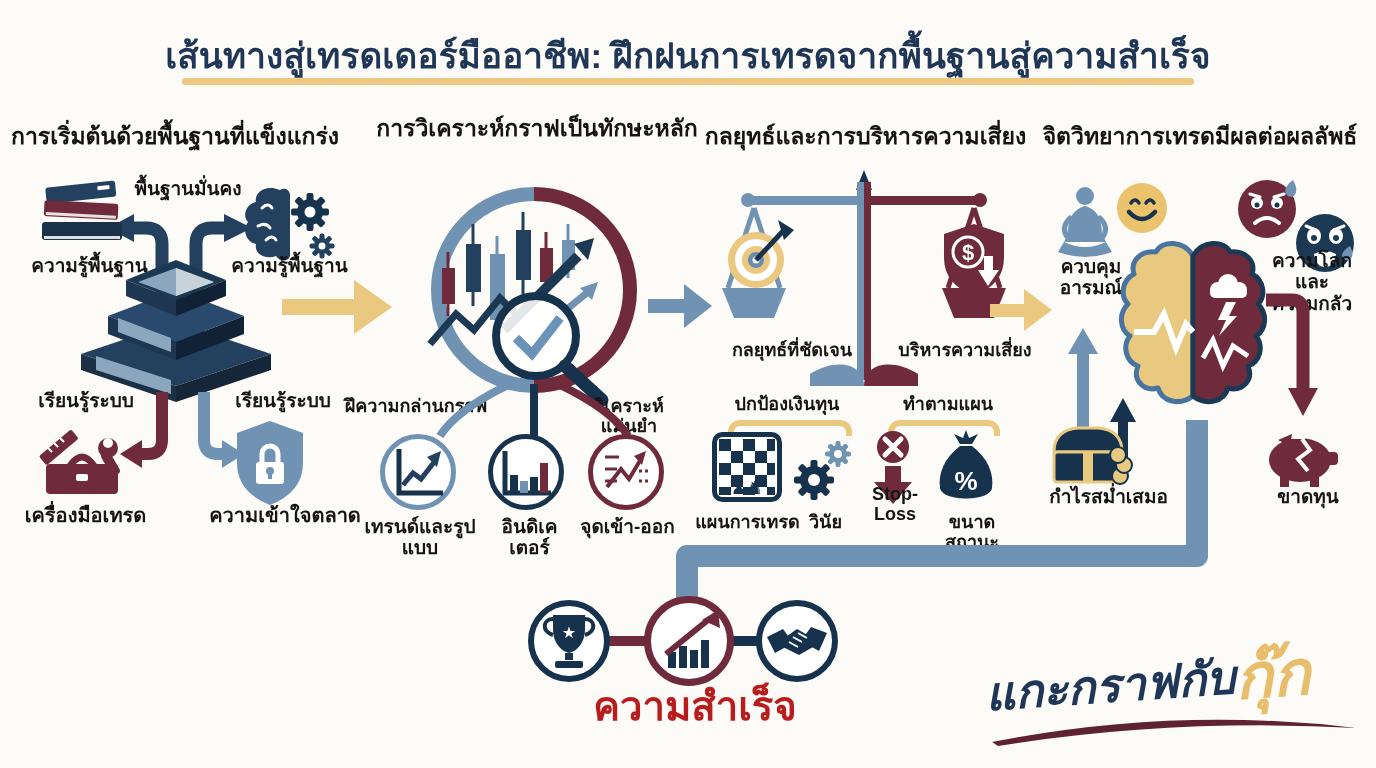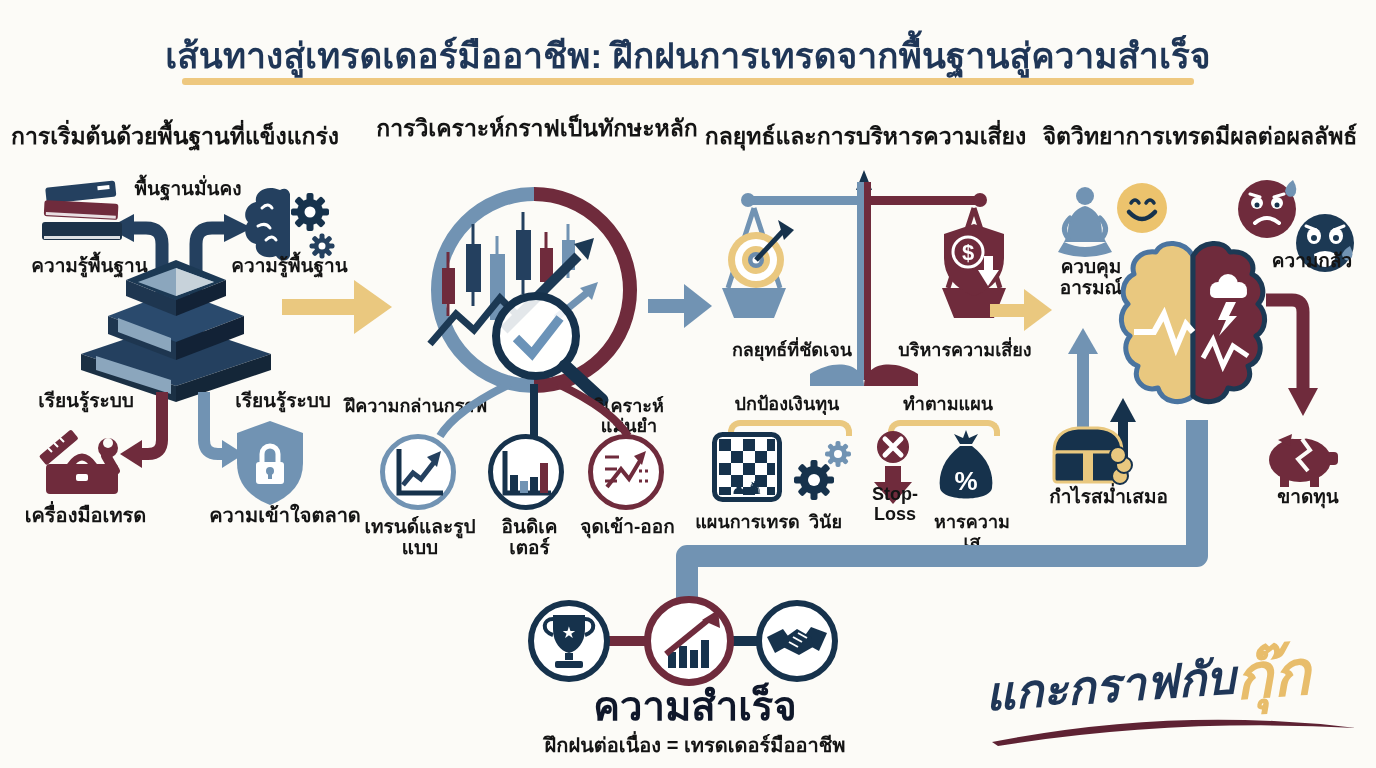--- a/index.html
+++ b/index.html
@@ -304,21 +304,21 @@
   <div class="abs" style="left:934px;top:430px;">
     <svg width="64" height="76" viewBox="0 0 64 76">
       <polygon points="26,14 38,14 44,4 35,8 32,0 29,8 20,4" fill="#16324c"></polygon>
       <path d="M26,16 H38 C54,28 60,44 58,58 C56,72 8,72 6,58 C4,44 10,28 26,16 Z" fill="#16324c"></path>
       <text x="32" y="60" font-size="26" font-weight="bold" fill="#fff" text-anchor="middle">%</text>
     </svg>
   </div>
   <div class="abs lbl f18" style="left:695px;top:512px;width:105px;">แผนการเทรด</div>
   <div class="abs lbl f18" style="left:798px;top:512px;width:55px;">วินัย</div>
   <div class="abs lbl f18" style="left:856px;top:484px;width:78px;">Stop-Loss</div>
-  <div class="abs lbl f18" style="left:930px;top:512px;width:84px;">หารความเส</div>
+  <div class="abs lbl f18" style="left:930px;top:512px;width:84px;">ขนาดสถานะ</div>
 
   <div class="abs" style="left:990px;top:284px;">
     <svg width="64" height="52" viewBox="0 0 64 52">
       <rect x="0" y="20" width="36" height="13" fill="#eac87f"></rect>
         <polygon points="34,5 34,47 62,26" fill="#eac87f"></polygon>
     </svg>
   </div>
 
   <div class="abs" style="left:1056px;top:184px;">
     <svg width="58" height="76" viewBox="0 0 58 76">
@@ -357,20 +357,21 @@
       <path d="M12,14 l10,4 M50,14 l-10,4" stroke="#fff" stroke-width="3" stroke-linecap="round"></path>
       <path d="M20,42 Q31,36 42,42 Q40,55 31,55 Q22,55 20,42 Z" fill="#fff"></path>
       <path d="M56,34 Q61,43 56,48 Q50,50 48,43 Q49,38 56,34 Z" fill="#7193b3"></path>
     </svg>
   </div>
   <div class="abs lbl f19" style="left:1048px;top:256px;width:86px;">
     <div>ควบคุม</div>
     <div>อารมณ์</div>
   </div>
   <div class="abs lbl f19" style="left:1256px;top:250px;width:112px;">
+    <div>ความโลกและ</div>
     <div>ความกลัว</div>
   </div>
 
   <div class="abs" style="left:1068px;top:328px;">
     <svg width="30" height="104" viewBox="0 0 30 104">
       <rect x="9" y="22" width="12" height="82" fill="#7193b3"></rect>
         <polygon points="0,26 30,26 15,0" fill="#7193b3"></polygon>
     </svg>
   </div>
   <div class="abs" style="left:1262px;top:292px;">
@@ -454,22 +455,21 @@
     </svg>
   </div>
   <div class="abs circle" style="left:756px;top:600px;width:82px;height:82px;border:6px solid #16324c;">
     <svg width="64" height="56" viewBox="0 0 64 56">
       <polygon points="2,24 18,16 28,30 10,40" fill="#16324c"></polygon>
       <polygon points="62,20 46,14 36,28 54,38" fill="#16324c"></polygon>
       <path d="M18,26 L32,16 L46,24 L48,34 L34,42 L18,34 Z" fill="#16324c"></path>
       <path d="M28,24 l9,5 M24,29 l9,5 M33,20 l9,5" stroke="#fff" stroke-width="2"></path>
     </svg>
   </div>
-  <div class="abs lbl" style="left:545px;top:684px;width:300px;font-size:40px;font-weight:800;color:#0f172a;">ความสำเร็จ</div>
-  <div class="abs lbl f20" style="left:510px;top:734px;width:370px;">ฝึกฝนต่อเนื่อง = เทรดเดอร์มืออาชีพ</div>
+  <div class="abs lbl" style="left:545px;top:684px;width:300px;font-size:40px;font-weight:800;color:#b91c1c;">ความสำเร็จ</div>
 
   <div class="abs sig" style="left:985px;top:632px;width:385px;">
     <span class="sig-main">แกะกราฟกับ</span><span class="sig-accent">กุ๊ก</span>
   </div>
   <div class="abs" style="left:988px;top:712px;">
     <svg width="372" height="34" viewBox="0 0 372 34">
       <path d="M4,30 Q186,-6 368,16 Q186,6 10,34 Z" fill="#5e2233"></path>
     </svg>
   </div>
 

